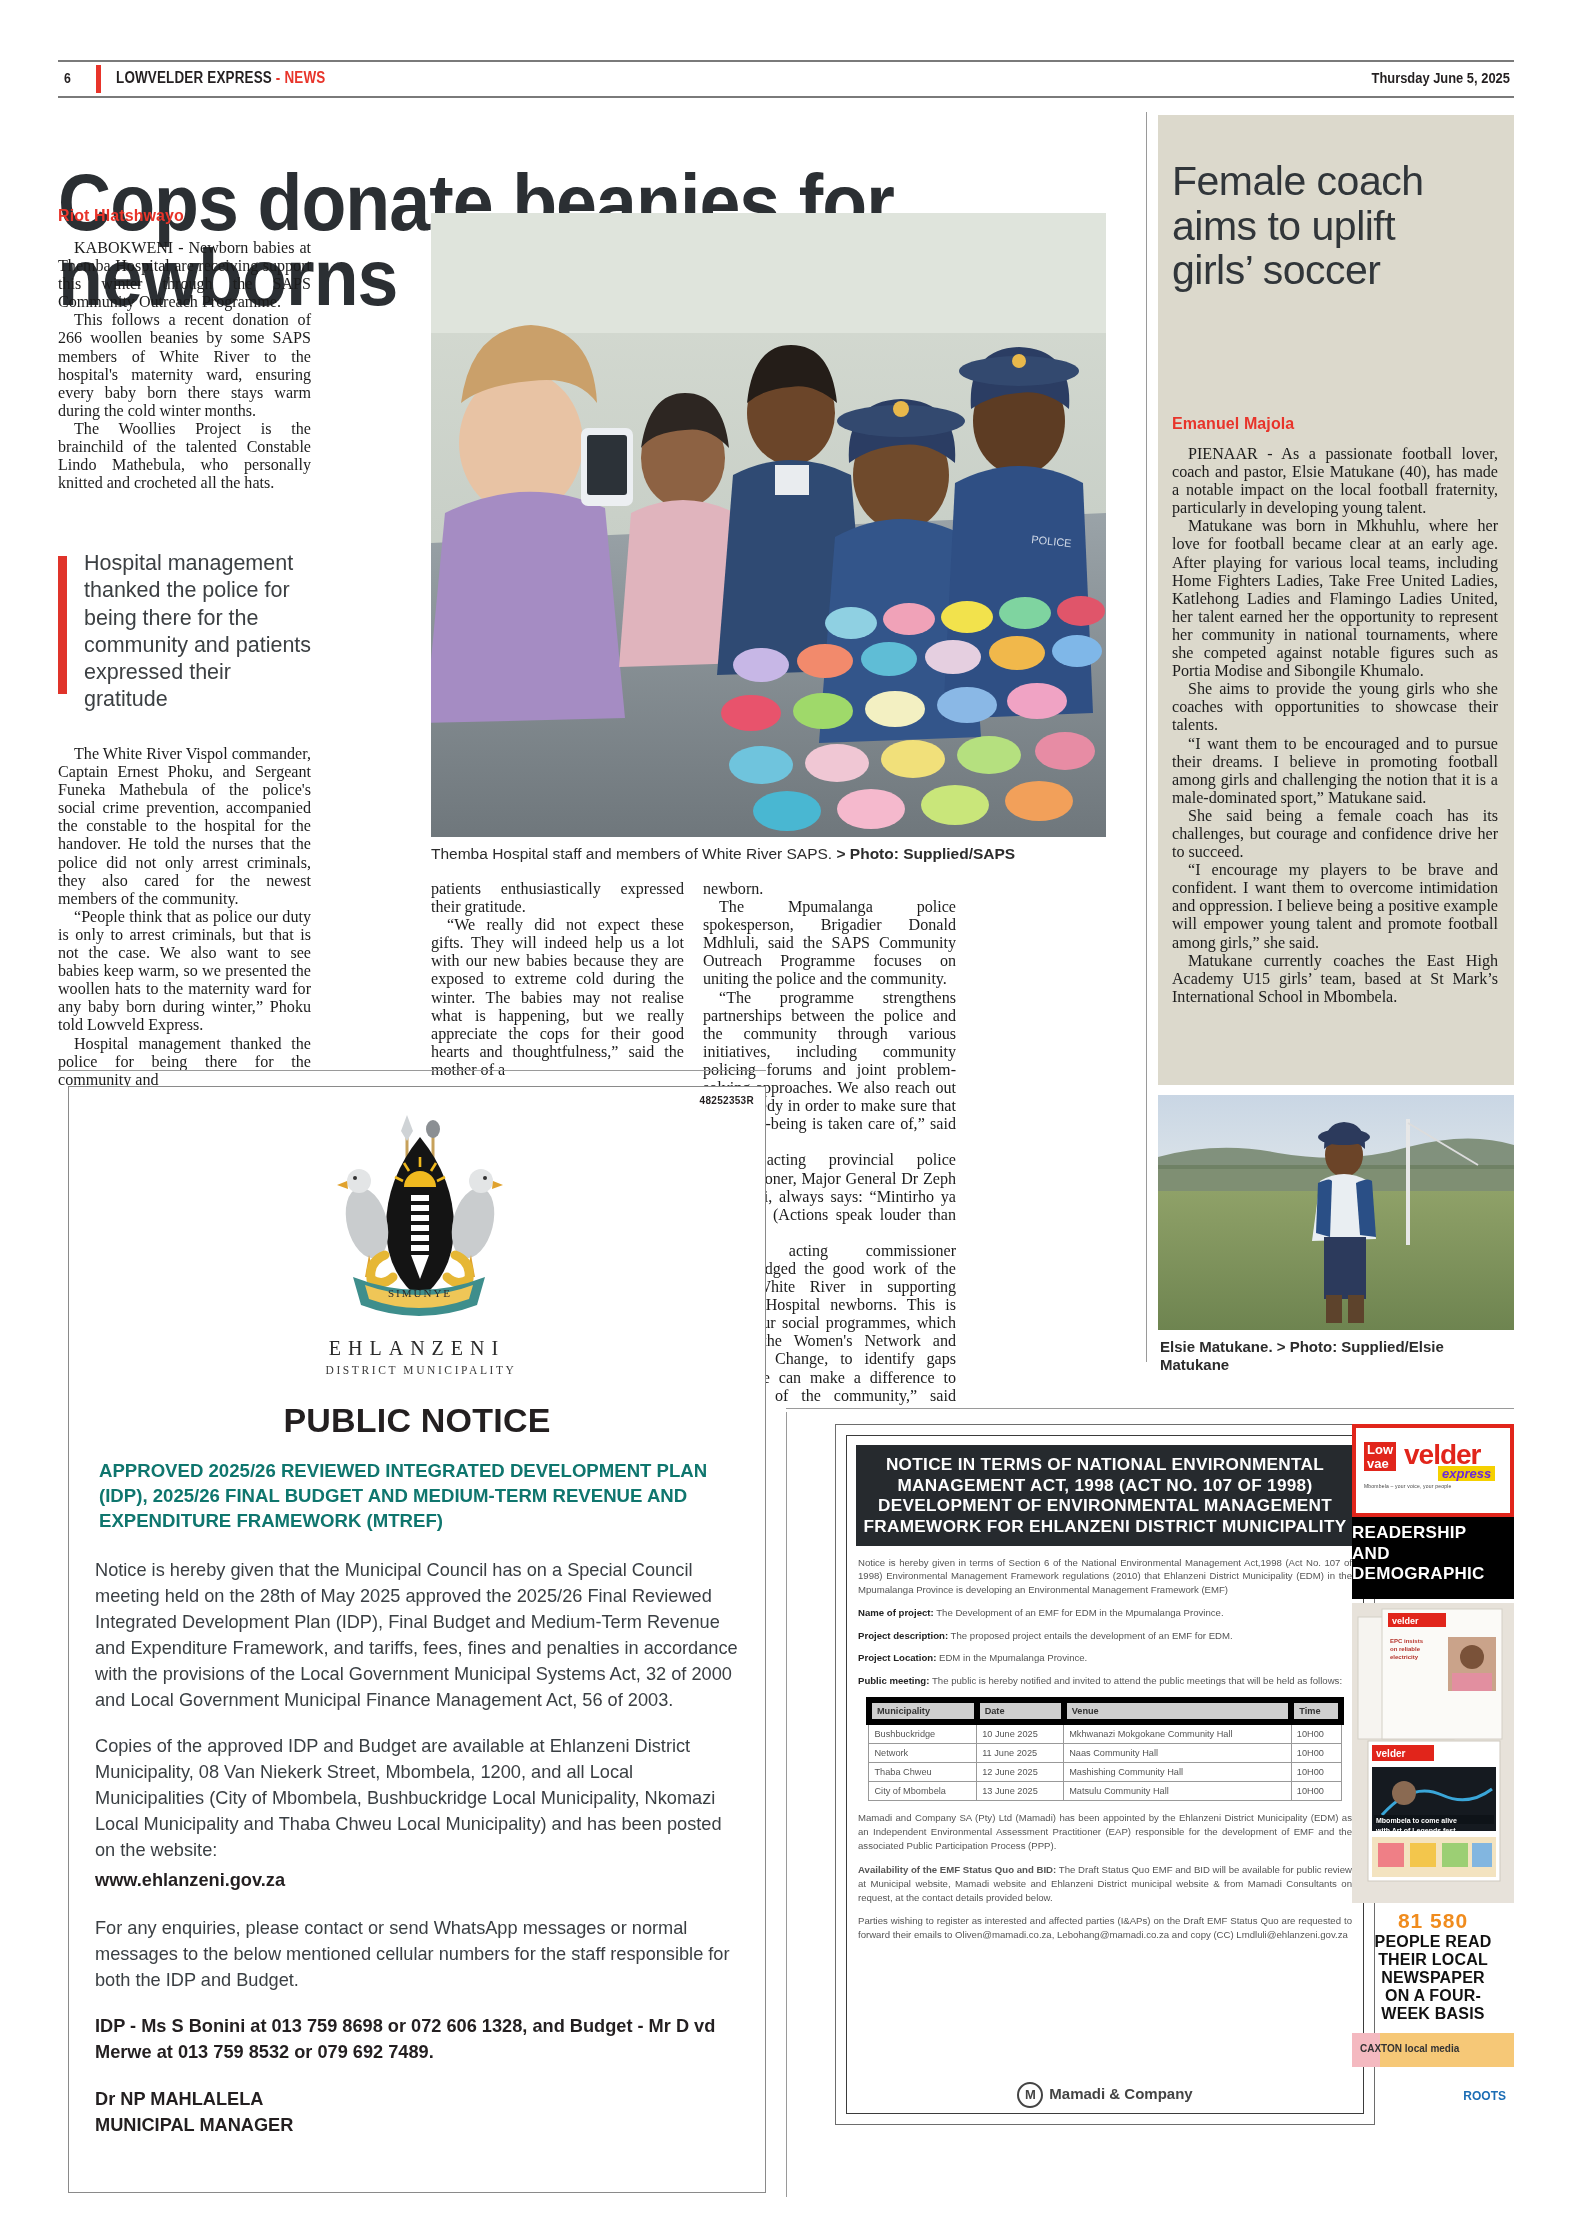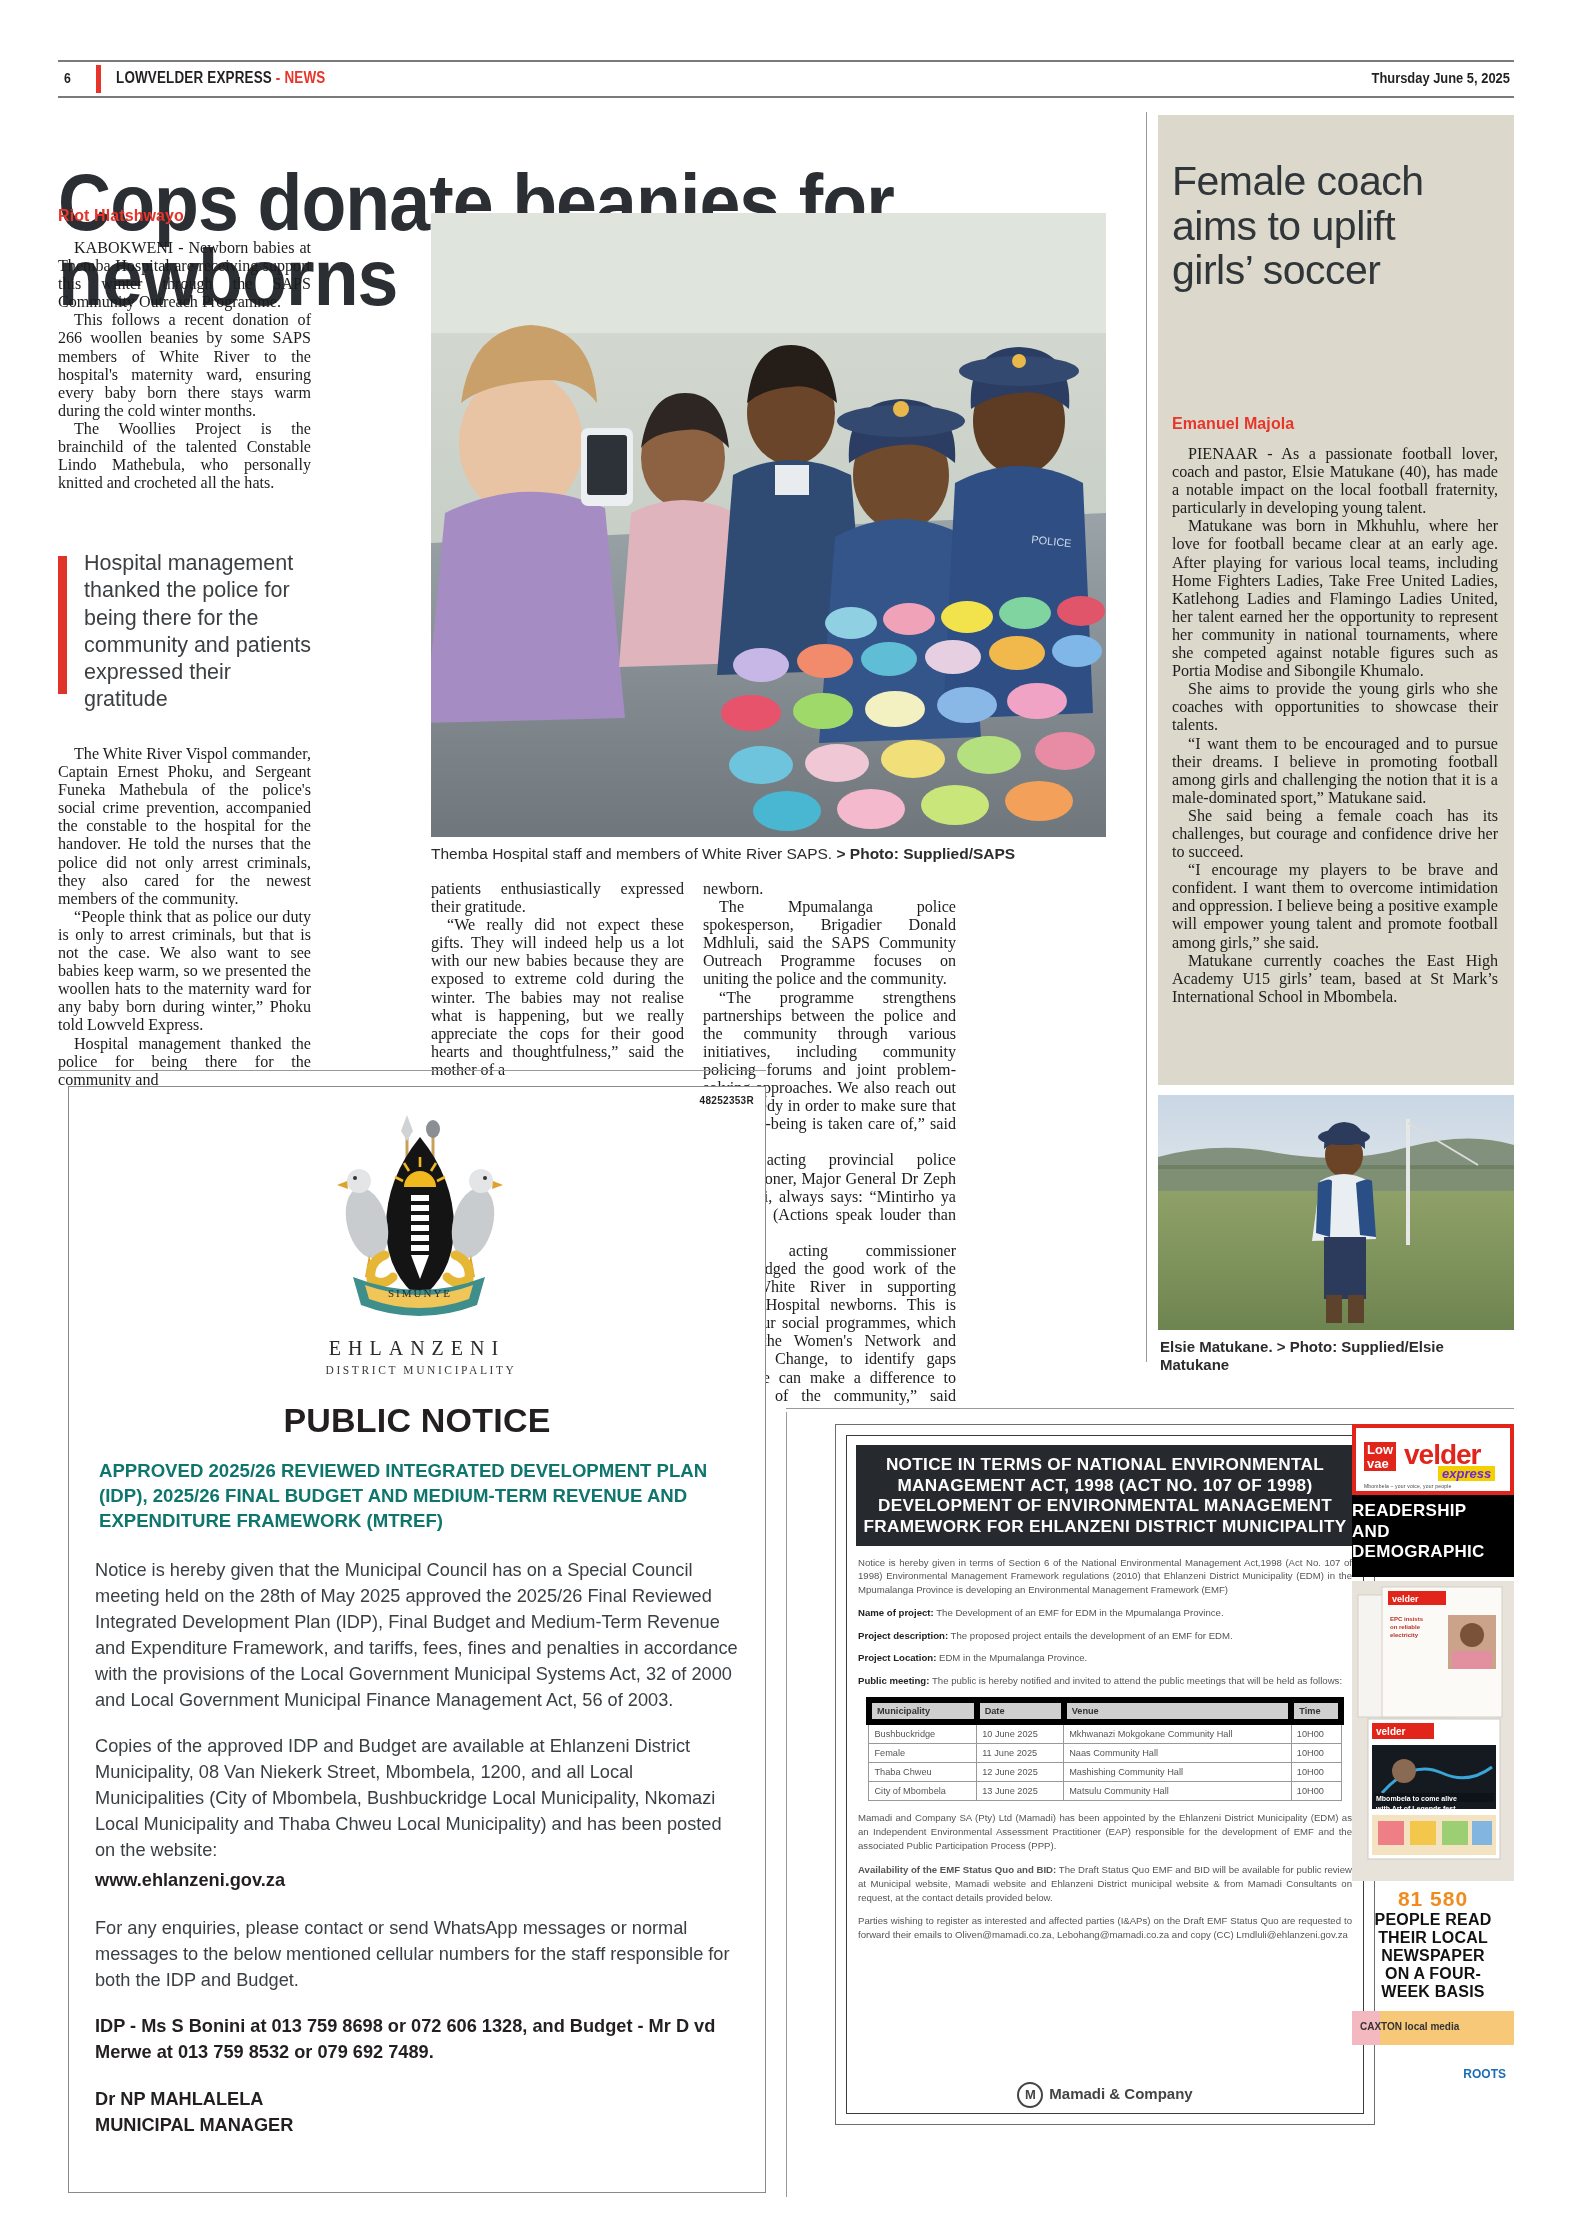--- a/index.html
+++ b/index.html
@@ -137,21 +137,21 @@
   .env-f b { color:#222; }
   .env-table { width:96%; margin:10px auto 0 auto; border-collapse:collapse; font-size:9.2px; color:#555; }
   .env-table th { background:#cfcfcf; color:#333; border:6px solid #000000; padding:3px 5px; text-align:left; font-weight:700; }
   .env-table td { border:1px solid #999; padding:4px 5px; }
   .env-logo { position:absolute; left:0; right:0; bottom:16px; text-align:center; font-size:15px; font-weight:700; color:#444; }
   .env-logo .mark { display:inline-block; width:26px; height:26px; border:2px solid #444; border-radius:50%;
                     line-height:22px; font-size:13px; margin-right:6px; vertical-align:middle; }
 
   
   .adcol { position:absolute; left:1352px; top:1424px; width:162px; }
-  .ad-logo-box { width:162px; height:71px; border:4px solid #e1251b; background:#fff; position:relative; }
+  .ad-logo-box { width:162px; height:93px; border:4px solid #e1251b; background:#fff; position:relative; }
   .ad-black { width:162px; height:82px; background:#000; color:#fff; text-align:left;
               font-size:17px; font-weight:700; line-height:1.22; padding-top:6px; letter-spacing:.3px; }
   .ad-photo { width:162px; height:300px; margin-top:4px; overflow:hidden; position:relative; background:#ded9d2;}
   .ad-num { text-align:center; font-size:21px; font-weight:700; color:#f08c1e; margin-top:6px; letter-spacing:1px; }
   .ad-txt { text-align:center; font-size:16px; font-weight:700; line-height:1.13; color:#111; letter-spacing:.2px; }
   .ad-foot { width:162px; height:34px; margin-top:10px; background:#f6c877; position:relative; }
   .ad-foot .lred { position:absolute; left:0; top:0; width:28px; height:100%; background:#f4b9c0; }
   .ad-foot .cx { position:absolute; left:8px; top:10px; font-size:10px; font-weight:700; color:#333; }
   .ad-foot .rt { position:absolute; right:8px; top:8px; font-size:12px; font-weight:700; color:#1b6db5;margin-top:48px; }
 
@@ -455,21 +455,21 @@
           </tr>
         </thead>
         <tbody>
           <tr>
             <td>Bushbuckridge</td>
             <td>10 June 2025</td>
             <td>Mkhwanazi Mokgokane Community Hall</td>
             <td>10H00</td>
           </tr>
           <tr>
-            <td>Female</td>
+            <td>Network</td>
             <td>11 June 2025</td>
             <td>Naas Community Hall</td>
             <td>10H00</td>
           </tr>
           <tr>
             <td>Thaba Chweu</td>
             <td>12 June 2025</td>
             <td>Mashishing Community Hall</td>
             <td>10H00</td>
           </tr>

